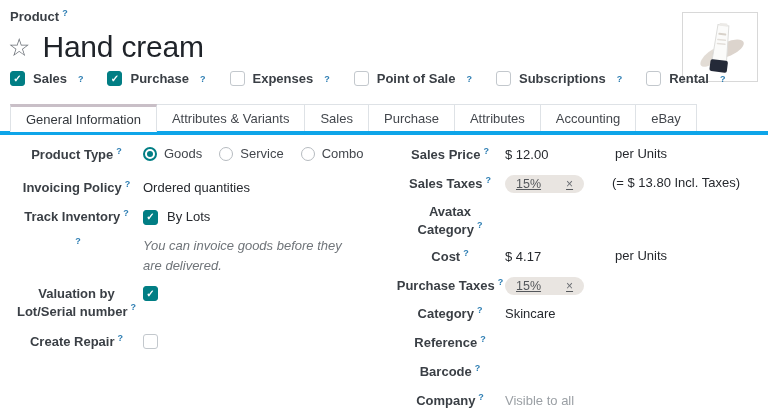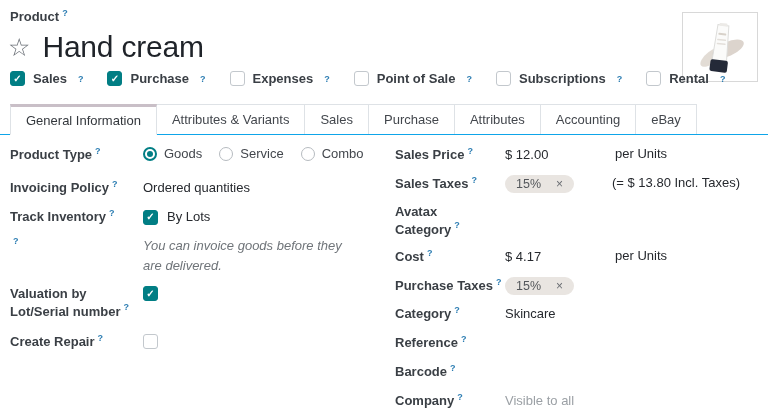--- a/index.html
+++ b/index.html
@@ -40,39 +40,39 @@
   
   .prod-img {
     position:absolute; top:12px; right:10px; width:76px; height:70px;
     border:1px solid #d8d8d8; background:#fff; box-sizing:border-box;
     display:flex; align-items:center; justify-content:center; cursor:pointer;
   }
   
   .tabs {
     position:absolute; top:104px; left:0; width:768px; height:31px;
     display:flex; align-items:stretch; padding-left:10px; box-sizing:border-box;
-    border-bottom:1px solid #0ea5e9;
+    border-bottom:4px solid #0ea5e9;
   }
   .tab {
     display:flex; align-items:center; padding:0 15px; background:#fff;
     border:1px solid #dee2e6; border-bottom:none; margin-left:-1px;
     font-size:13px; color:#43474d; cursor:pointer; white-space:nowrap;
   }
   .tab:first-child { margin-left:0; }
   .tab.active {
     border-top:3px solid #c9bfc7; font-weight:500; color:#33373c;
     margin-bottom:-1px; border-bottom:1px solid #fff; z-index:2;
   }
   
   .col-left  { position:absolute; top:146px; left:10px;  width:372px; }
   .col-right { position:absolute; top:146px; left:395px; width:363px; }
   .frow { display:flex; align-items:flex-start; min-height:19px; }
   .flabel {
     font-size:13px; font-weight:700; color:#3a3f45; line-height:1.35;
-    flex:0 0 133px; box-sizing:border-box;
+    flex:0 0 133px; box-sizing:border-box;text-align:center;
   }
   .col-right .flabel { flex:0 0 110px; }
   .fvalue { font-size:13px; color:#26292e; line-height:1.4; cursor:text; }
   .fvalue.fixed { flex:0 0 110px; }
   .placeholder { color:#9ba0a5; }
   .helptext {
     font-size:13px; font-style:italic; color:#6f7479; width:215px; line-height:1.5;
   }
   .suffix { font-size:13px; color:#26292e; }
   .note { font-size:13px; color:#26292e; margin-left:auto; margin-right:18px; white-space:nowrap; }
@@ -84,23 +84,23 @@
     border:1px solid #b6bbc0; background:#fff; position:relative; flex:0 0 14px;
   }
   .radio.selected { border:2px solid #017e84; }
   .radio.selected::after {
     content:""; position:absolute; left:2px; top:2px; width:6px; height:6px;
     border-radius:50%; background:#017e84;
   }
   .radio-opt .rlabel { font-size:13px; color:#43474d; }
   
   .tag {
-    display:inline-flex; align-items:center; gap:15px;
+    display:inline-flex; align-items:center; gap:25px;
     background:#e9e5e1; border-radius:999px; padding:2px 11px;
-    font-size:12.5px; color:#54575b; cursor:pointer;
+    font-size:12.5px; color:#54575b; cursor:pointer;text-decoration:underline;
   }
   .tag .x { font-size:12px; color:#6b6e73; cursor:pointer; line-height:1; }
   
   .mb14 { margin-bottom:14px; } .mb13 { margin-bottom:13px; }
   .mb10 { margin-bottom:10px; } .mb9  { margin-bottom:9px; }
 </style>
 </head>
 <body>
 
 <div class="page">

